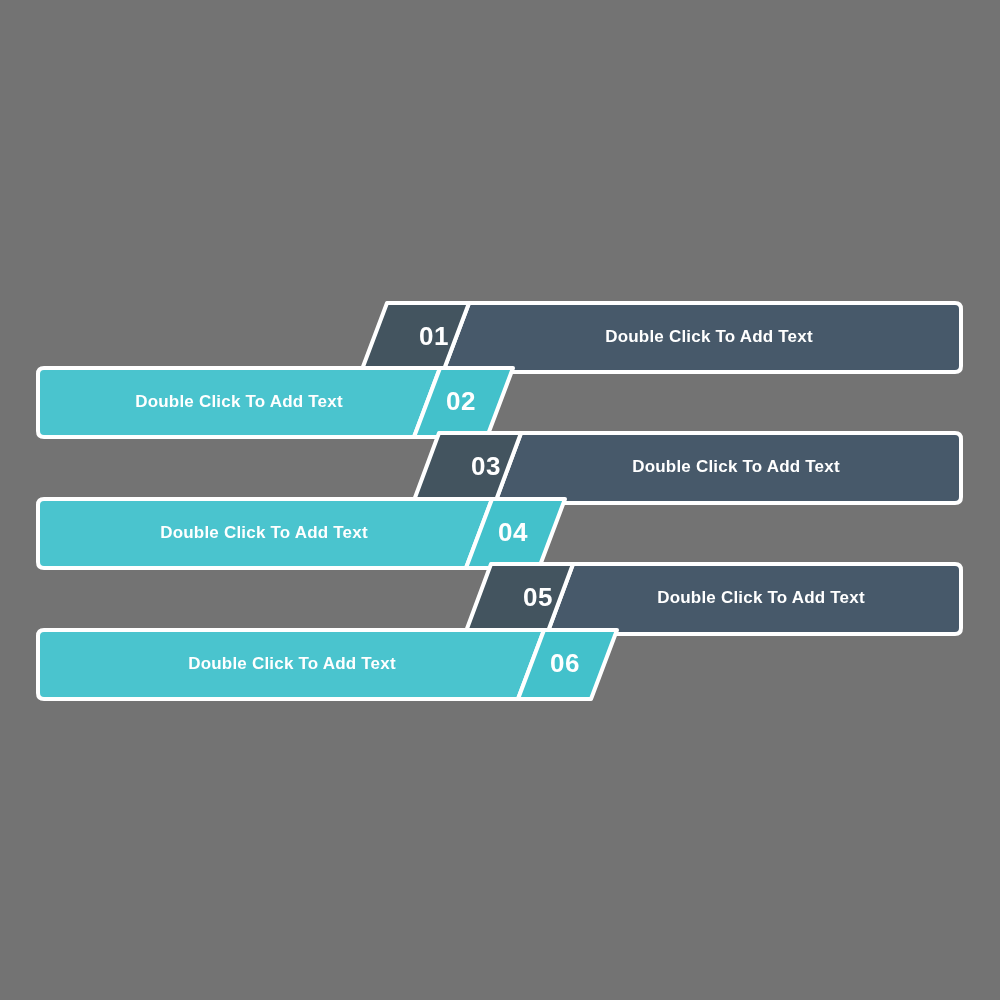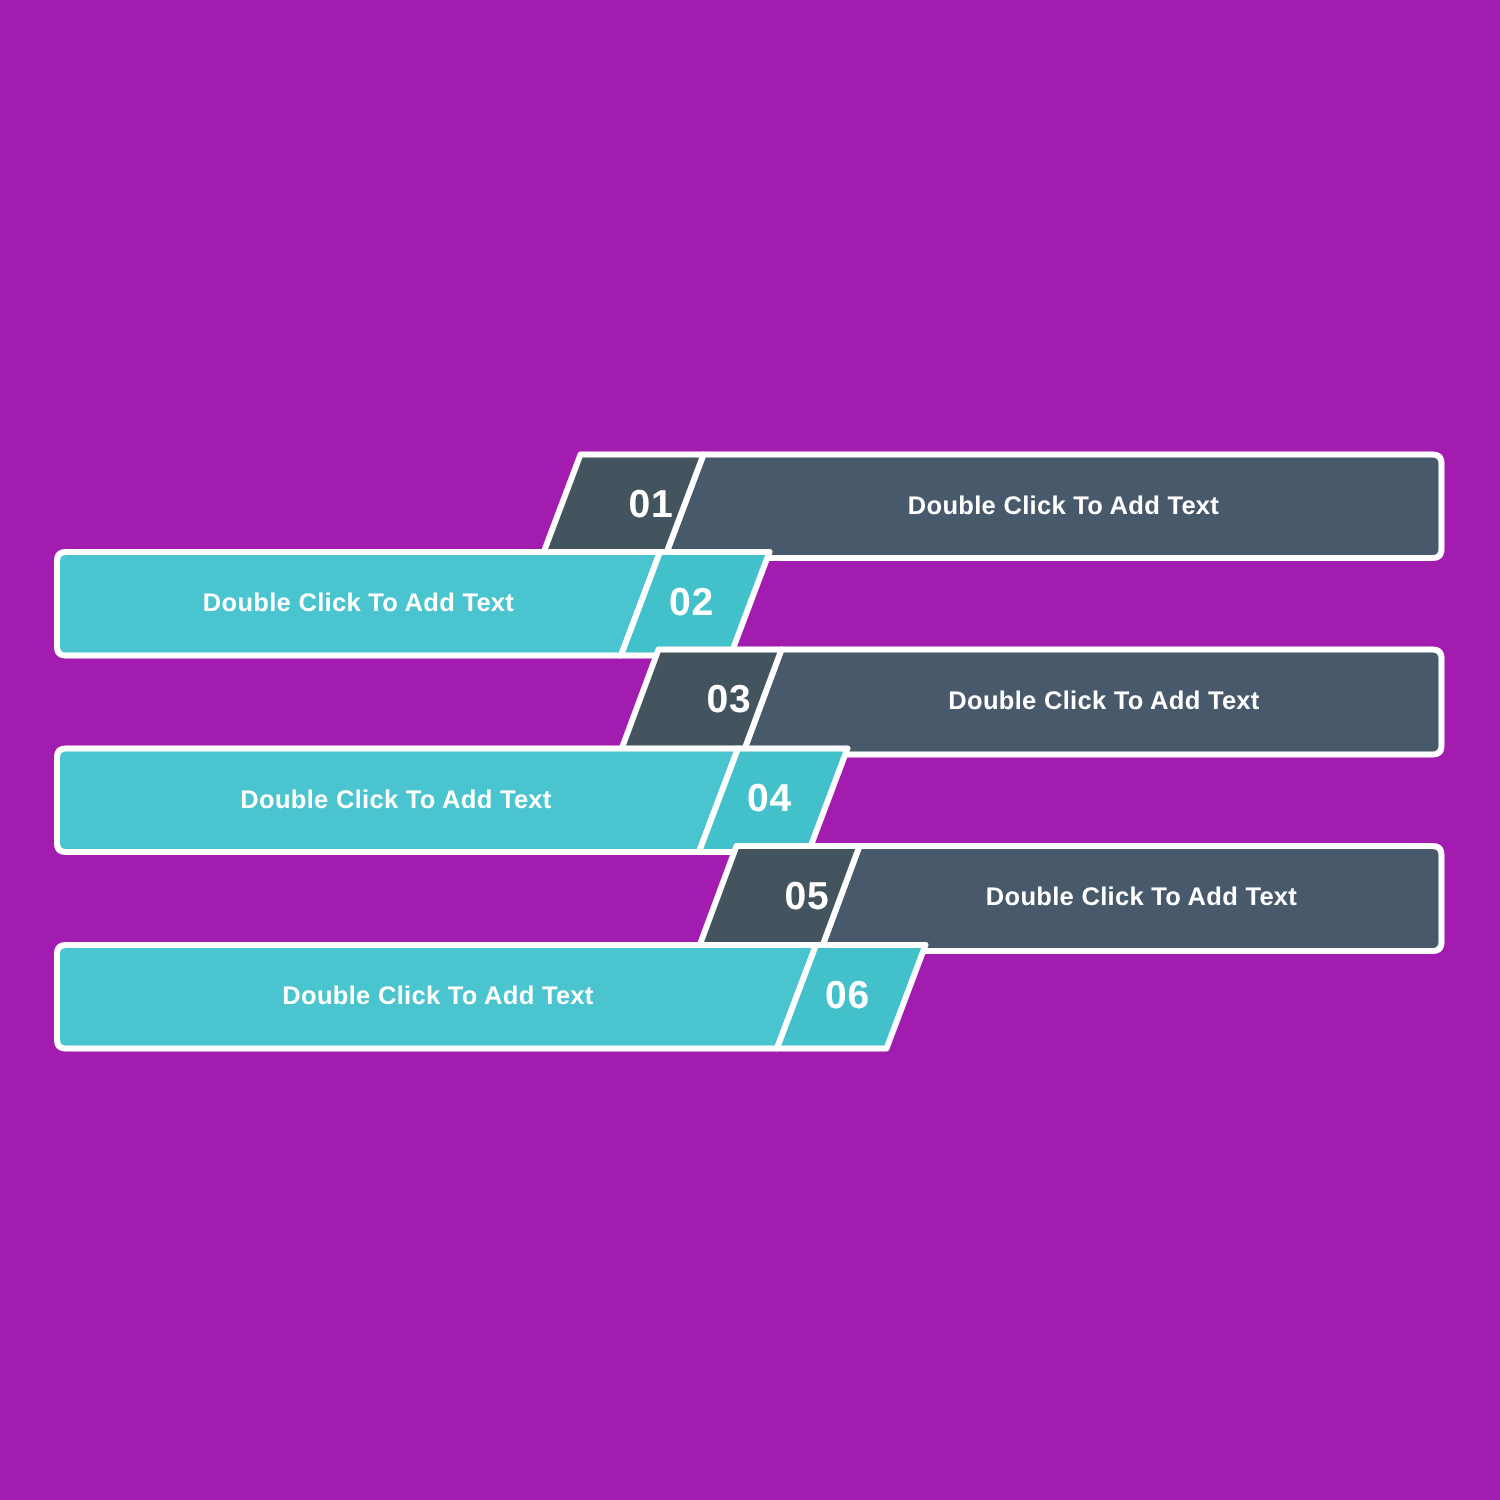--- a/index.html
+++ b/index.html
@@ -10,21 +10,21 @@
     height: 1000px;
     overflow: hidden;
   }
   body {
     font-family: "Liberation Sans", sans-serif;
   }
   #stage {
     position: relative;
     width: 1000px;
     height: 1000px;
-    background: #a21caf;
+    background: #737373;
   }
   #diagram {
     position: absolute;
     left: 0;
     top: 0;
     width: 1000px;
     height: 1000px;
     display: block;
   }
   .bar-label {

